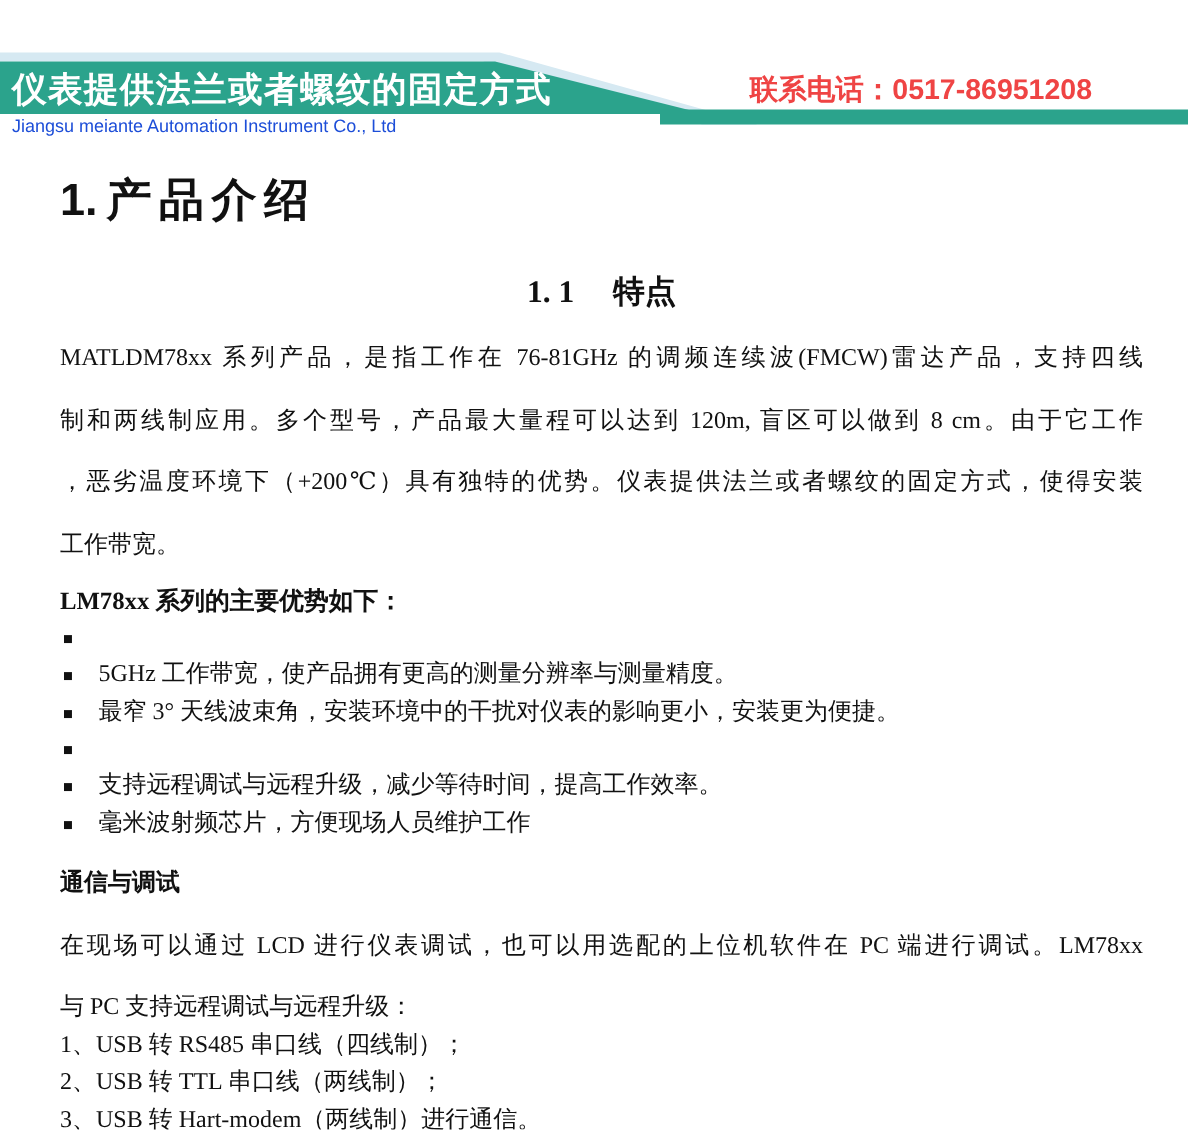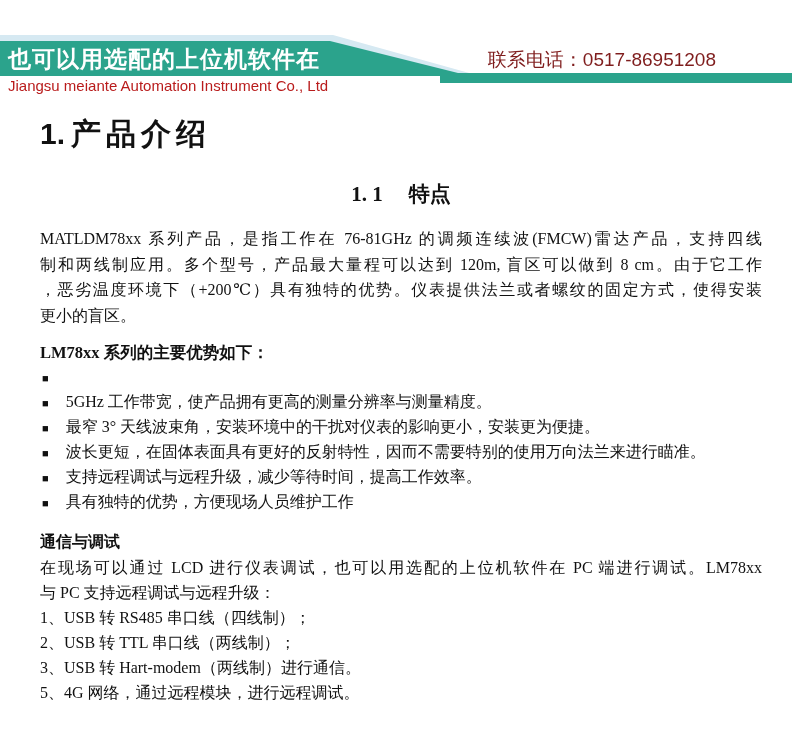--- a/index.html
+++ b/index.html
@@ -6,96 +6,95 @@
   body{
     width:792px;height:753px;overflow:hidden;background:#ffffff;
     font-family:"Liberation Serif","DejaVu Serif",serif;color:#111111;
   }
   
   .header{position:relative;width:792px;height:100px;
     font-family:"Liberation Sans","DejaVu Sans",sans-serif;}
   .header svg{position:absolute;left:0;top:0;}
   .company-zh{position:absolute;left:8px;top:44px;color:#ffffff;
     font-size:23px;font-weight:bold;letter-spacing:1px;white-space:nowrap;}
-  .phone{position:absolute;right:76px;top:47px;color:#7f1d1d;
-    font-size:19px;font-weight:normal;white-space:nowrap;}
-  .company-en{position:absolute;left:8px;top:77px;color:#b91c1c;
-    font-size:15px;white-space:nowrap;}
+  .phone{position:absolute;right:64px;top:47px;color:#ef4444;
+    font-size:19px;font-weight:bold;white-space:nowrap;}
+  .company-en{position:absolute;left:8px;top:77px;color:#1d4ed8;
+    font-size:12px;white-space:nowrap;}
   
   .doc{padding:0 30px 0 40px;}
   .h1{margin:14px 0 0;font-size:30px;line-height:40px;}
   .h1 .num{font-family:"Liberation Sans","DejaVu Sans",sans-serif;
     font-weight:bold;margin-right:6px;}
   .h1 .title{font-weight:bold;letter-spacing:5px;}
   .h2{margin:28px 0 0;font-size:21px;line-height:24px;font-weight:bold;text-align:center;}
   .h2 .num{margin-right:26px;font-weight:bold;}
   .para{margin-top:20px;font-size:16px;line-height:25.5px;}
-  .pline{text-align:justify;text-align-last:justify;}
+  .pline{text-align:justify;text-align-last:justify;margin-top:16px;}
   .pline.last{text-align:justify;text-align-last:left;}
   .adv-title{margin:12px 0 0;font-weight:bold;font-size:16.5px;line-height:26px;}
   .adv-list{margin:0;padding:0;list-style:none;}
   .adv-item{display:flex;align-items:baseline;font-size:16px;line-height:24px;}
   .bullet{font-size:11px;margin:0 17px 0 2px;flex:0 0 auto;}
   .comm-title{margin:14px 0 0;font-weight:bold;font-size:16px;line-height:26px;}
   .comm-para{font-size:16px;line-height:25px;}
   .methods{margin:0;padding:0;list-style:none;}
   .method{font-size:16px;line-height:25px;}
 </style>
 </head>
 <body>
 
 <header class="header">
   <svg width="792" height="100" viewBox="0 0 792 100">
     <polygon points="0,35 333,35 505,83 468,83 322,41 0,41" fill="#d6e9f2"></polygon>
     <polygon points="0,41 330,41 470,76 0,76" fill="#2ba38c"></polygon>
     <rect x="440" y="73" width="352" height="10" fill="#2ba38c"></rect>
   </svg>
-  <div class="company-zh">也可以用选配的上位机软件在</div>
+  <div class="company-zh">仪表提供法兰或者螺纹的固定方式</div>
   <div class="phone"><span>联系电话：</span><span>0517-86951208</span></div>
   <div class="company-en">Jiangsu meiante Automation Instrument Co., Ltd</div>
 </header>
 
 <main class="doc">
 
   <h1 class="h1"><span class="num">1.</span><span class="title">产品介绍</span></h1>
 
   <h2 class="h2"><span class="num">1. 1</span><span>特点</span></h2>
 
   <div class="para">
     <div class="pline">MATLDM78xx 系列产品，是指工作在 76-81GHz 的调频连续波(FMCW)雷达产品，支持四线</div>
     <div class="pline">制和两线制应用。多个型号，产品最大量程可以达到 120m, 盲区可以做到 8 cm。由于它工作</div>
     <div class="pline">，恶劣温度环境下（+200℃）具有独特的优势。仪表提供法兰或者螺纹的固定方式，使得安装</div>
-    <div class="pline last">更小的盲区。</div>
+    <div class="pline last">工作带宽。</div>
   </div>
 
   <p class="adv-title">LM78xx 系列的主要优势如下：</p>
 
   <ul class="adv-list">
     <li class="adv-item">
         <span class="bullet">■</span>
       </li>
     <li class="adv-item">
         <span class="bullet">■</span>
         <span>5GHz 工作带宽，使产品拥有更高的测量分辨率与测量精度。</span>
       </li>
     <li class="adv-item">
         <span class="bullet">■</span>
         <span>最窄 3° 天线波束角，安装环境中的干扰对仪表的影响更小，安装更为便捷。</span>
       </li>
     <li class="adv-item">
         <span class="bullet">■</span>
-        <span>波长更短，在固体表面具有更好的反射特性，因而不需要特别的使用万向法兰来进行瞄准。</span>
       </li>
     <li class="adv-item">
         <span class="bullet">■</span>
         <span>支持远程调试与远程升级，减少等待时间，提高工作效率。</span>
       </li>
     <li class="adv-item">
         <span class="bullet">■</span>
-        <span>具有独特的优势，方便现场人员维护工作</span>
+        <span>毫米波射频芯片，方便现场人员维护工作</span>
       </li>
   </ul>
 
   <p class="comm-title">通信与调试</p>
 
   <div class="comm-para">
     <div class="pline">在现场可以通过 LCD 进行仪表调试，也可以用选配的上位机软件在 PC 端进行调试。LM78xx</div>
     <div class="pline last">与 PC 支持远程调试与远程升级：</div>
   </div>
 

